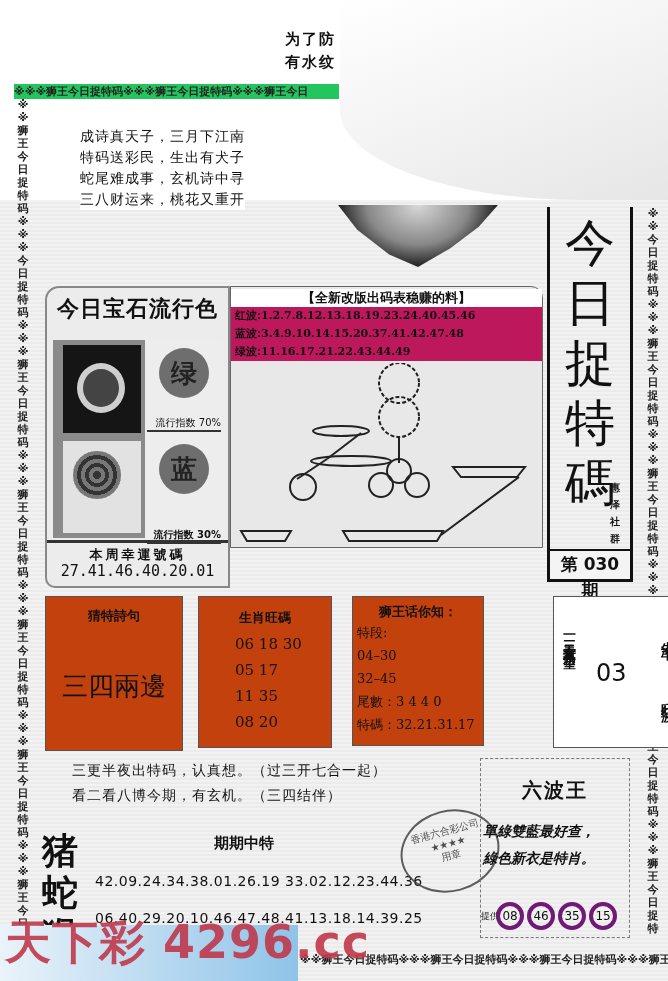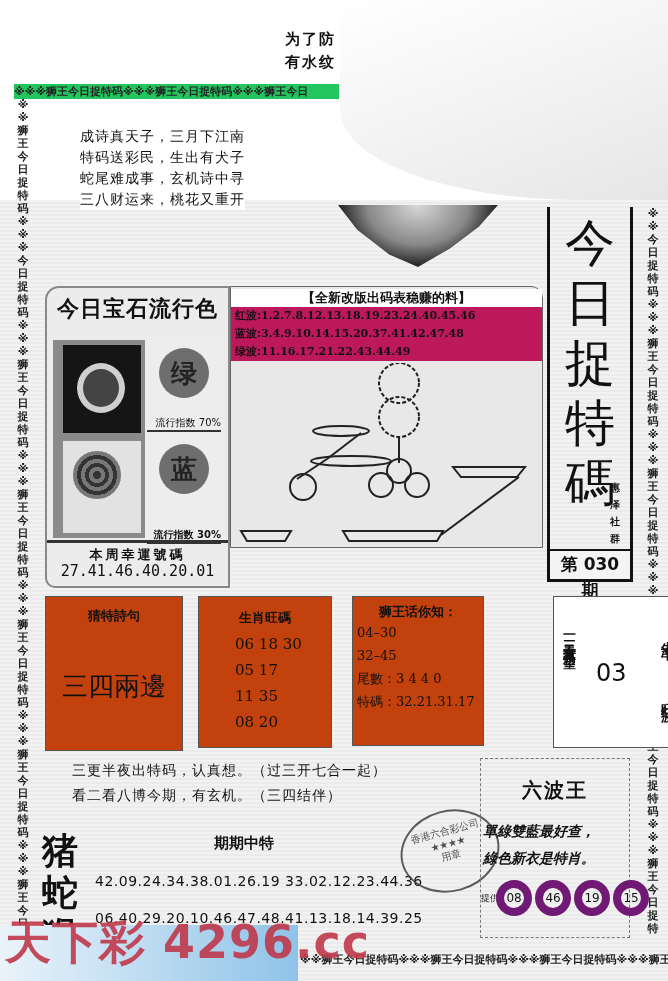--- a/index.html
+++ b/index.html
@@ -76,22 +76,22 @@
   .num-line { font-family:"DejaVu Serif", serif; font-size:15px; line-height:26px; padding-left:36px; }
   .vert { writing-mode:vertical-rl; text-orientation:upright; font-weight:bold; font-size:13px; letter-spacing:3px; }
   .bottom-poem { font-size:14px; line-height:25px; letter-spacing:1px; }
   .draw-nums { font-family:"DejaVu Sans", sans-serif; font-size:14px; letter-spacing:0.5px; white-space:nowrap; }
   .zodiac-big { font-family:"DejaVu Sans", sans-serif; font-size:36px; font-weight:bold; line-height:42px; }
   .king-box {
     position:absolute; left:480px; top:758px; width:150px; height:180px;
     border:1px dashed #777; box-sizing:border-box;
   }
   .circle-num {
-    display:inline-block; width:20px; height:20px; border:8px solid #701a75; border-radius:50%;
-    font-family:"DejaVu Sans", sans-serif; font-size:12px; text-align:center; line-height:20px; margin-right:3px;
+    display:inline-block; width:20px; height:20px; border:4px solid #701a75; border-radius:50%;
+    font-family:"DejaVu Sans", sans-serif; font-size:12px; text-align:center; line-height:20px; margin-right:3px;margin-top:22px;
   }
   .stamp {
     position:absolute; left:400px; top:810px; width:96px; height:78px; border:2px solid #444; border-radius:50%;
     transform:rotate(-15deg); font-size:10px; text-align:center; color:#333; opacity:0.85;
   }
   .watermark {
     position:absolute; left:5px; top:912px; font-family:"DejaVu Sans", sans-serif; font-size:46px; font-weight:bold;
     color:#c0394b; letter-spacing:1px; opacity:0.9; white-space:nowrap;
   }
   .wm-band { position:absolute; left:0; top:925px; width:298px; height:56px;
@@ -190,20 +190,21 @@
     <div class="num-line" style="padding-left:0;">06 18 30</div>
     <div class="num-line" style="padding-left:0;">05 17</div>
     <div class="num-line" style="padding-left:0;">11 35</div>
     <div class="num-line" style="padding-left:0;">08 20</div>
   </div>
 </div>
 
 <div class="box" style="left:352px;top:596px;width:132px;height:150px;">
   <div class="box-head" style="margin-top:6px;">狮王话你知：</div>
   <div style="padding-left:4px;font-size:13px;line-height:23px;">
+    <div>特段:</div>
     <div>04–30</div>
     <div>32–45</div>
     <div>尾數：3 4 4 0</div>
     <div>特碼：32.21.31.17</div>
   </div>
 </div>
 
 <div class="box" style="left:505px;top:596px;width:128px;height:152px;background:#fff;margin-left:48px;">
   <div class="vert abs" style="left:6px;top:30px;">一三看来有希望</div>
   <div class="abs" style="left:42px;top:62px;font-family:'DejaVu Sans',sans-serif;font-size:24px;">03</div>
@@ -232,18 +233,18 @@
 </div>
 
 <div class="king-box">
   <div style="text-align:center;font-size:20px;font-weight:bold;margin-top:18px;letter-spacing:2px;">六波王</div>
   <div style="font-size:14px;font-weight:bold;line-height:27px;margin-top:14px;padding-left:2px;white-space:nowrap;font-style:italic;">
     <div>單綠雙藍最好查，</div>
     <div>綠色新衣是特肖。</div>
   </div>
   <div style="margin-top:8px;white-space:nowrap;">
     <span style="font-size:9px;display:inline-block;width:10px;line-height:10px;vertical-align:middle;">提供</span>
-    <span class="circle-num">08</span><span class="circle-num">46</span><span class="circle-num">19</span><span class="circle-num">15</span>
+    <span class="circle-num">08</span><span class="circle-num">46</span><span class="circle-num">35</span><span class="circle-num">15</span>
   </div>
 </div>
 
 <div class="wm-band"></div>
 <div class="watermark">天下彩 4296.cc</div>
 
 </body></html>

